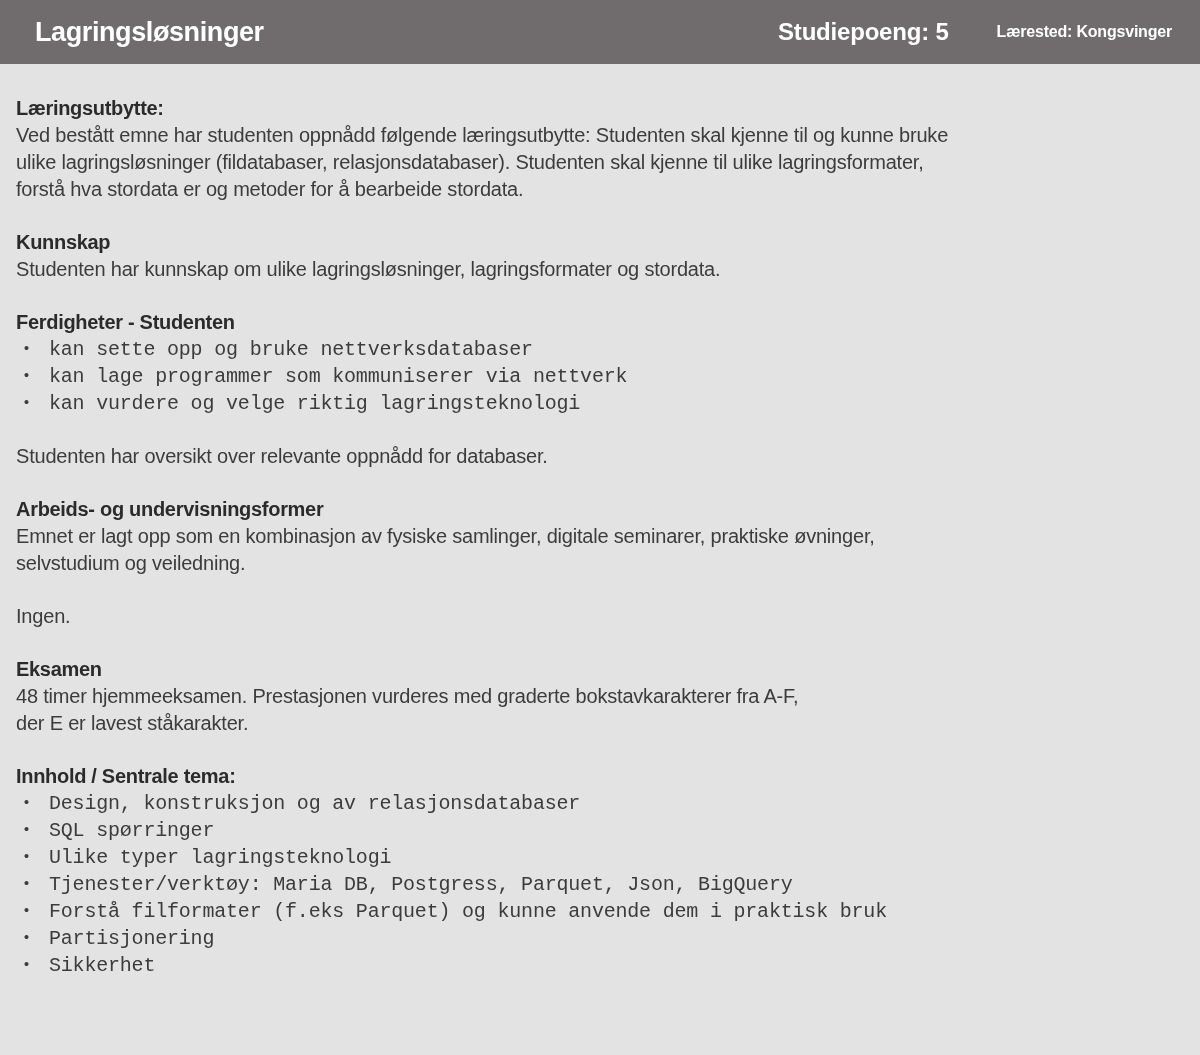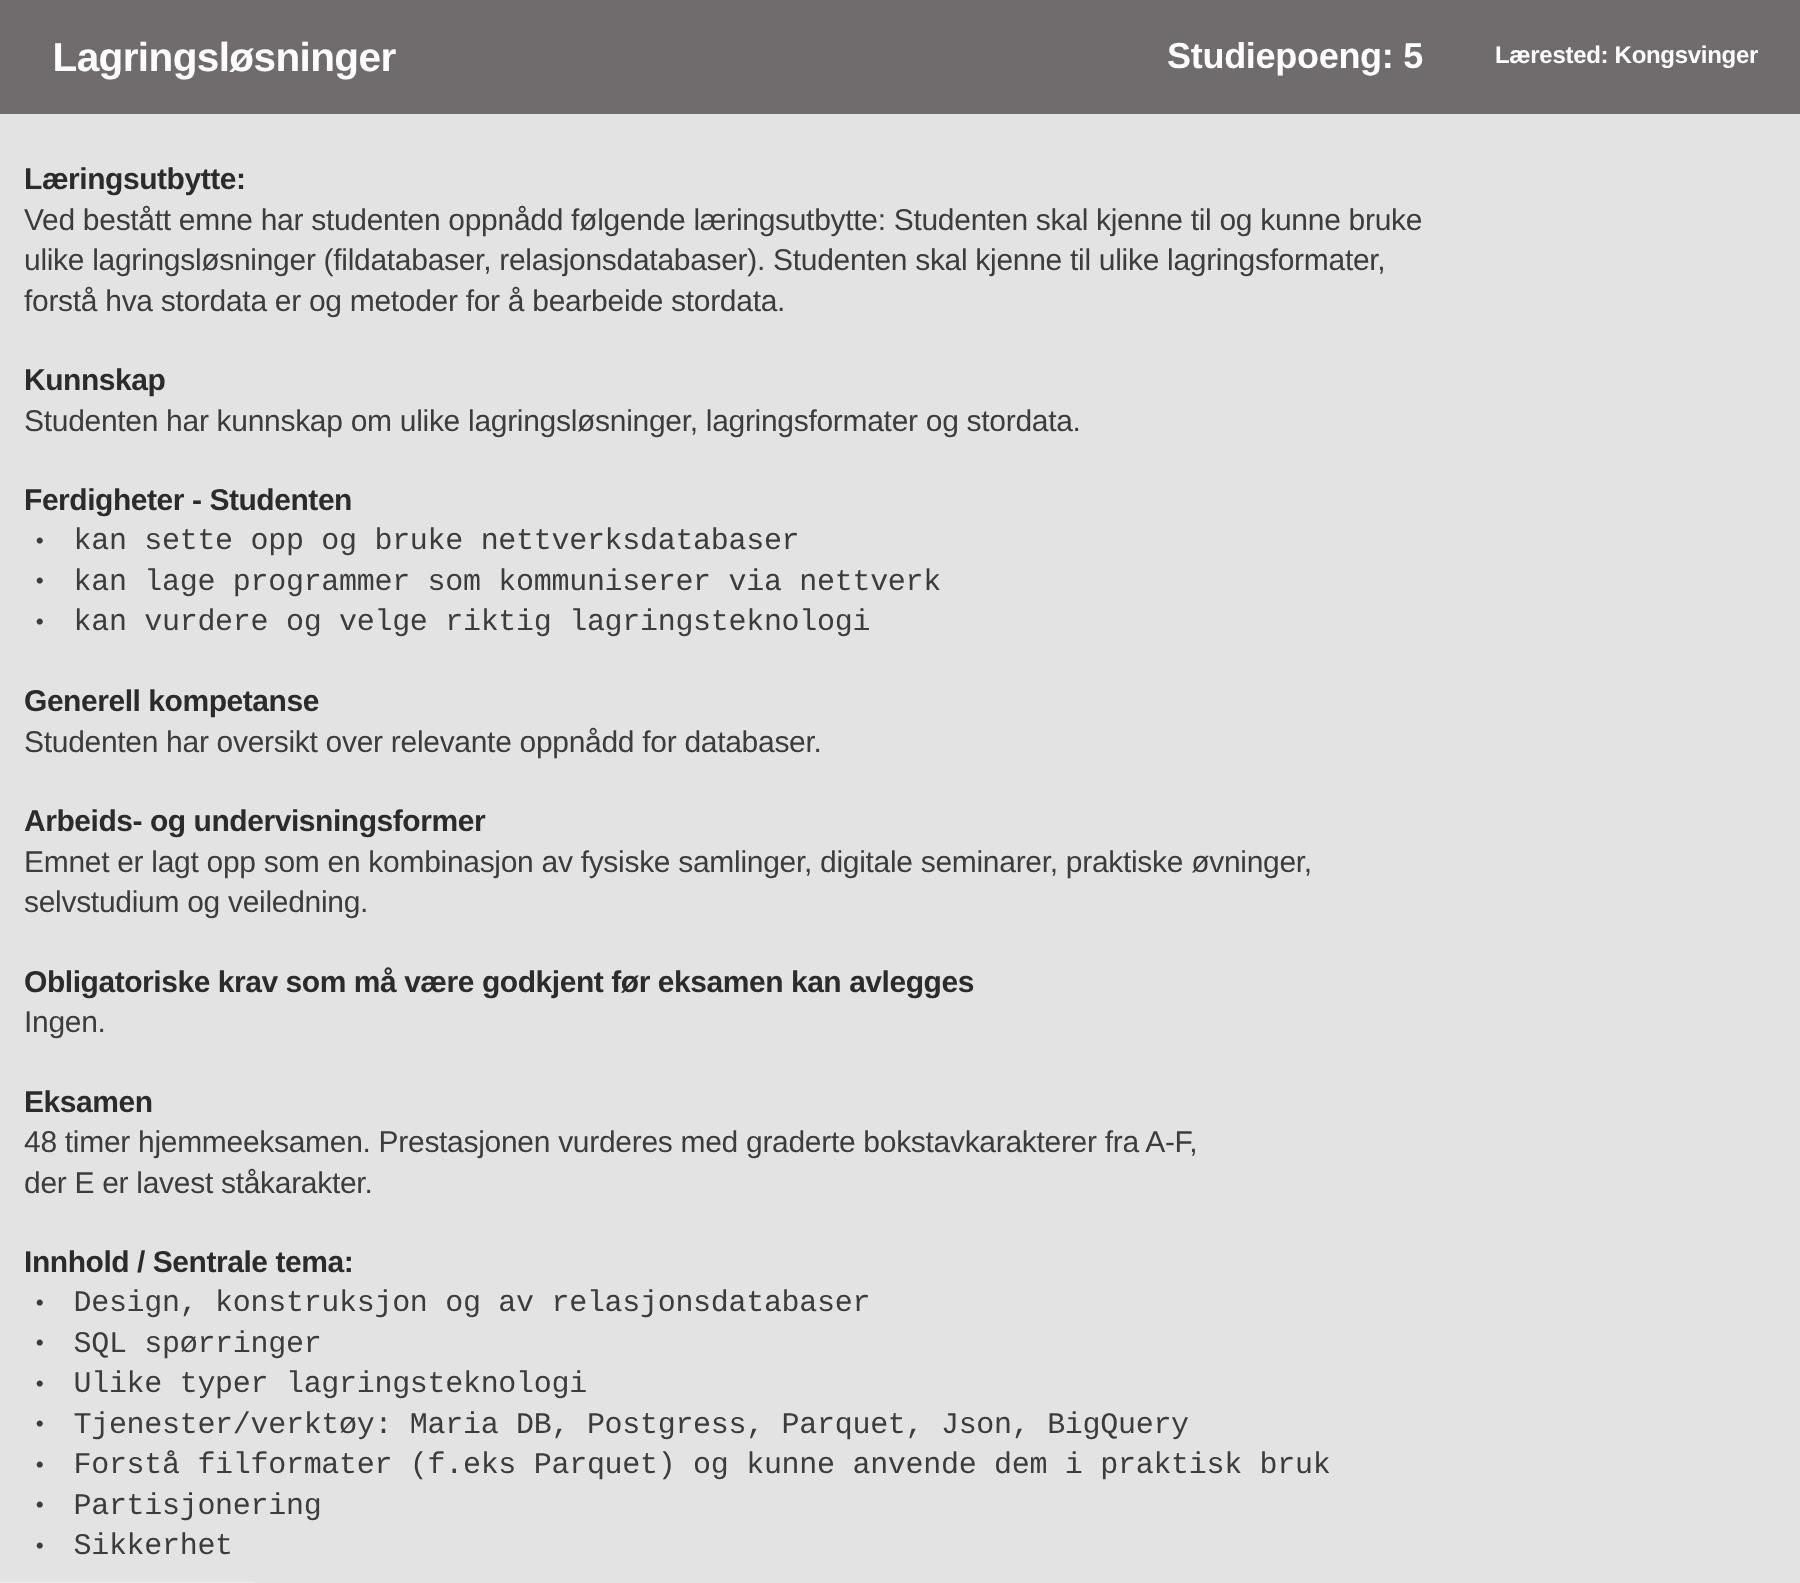--- a/index.html
+++ b/index.html
@@ -8,21 +8,21 @@
     font-family: "Liberation Sans", sans-serif;
     letter-spacing: -0.2px;
   }
   .page {
     width: 1200px;
     height: 1055px;
     background: #e4e3e3;
     overflow: hidden;
   }
   .header-bar {
-    height: 76px;
+    height: 64px;
     background: #706c6d;
     color: #ffffff;
     display: flex;
     align-items: center;
     padding: 0 28px 0 35px;
     font-weight: bold;
   }
   .header-title {
     font-size: 27px;
     letter-spacing: -0.4px;
@@ -96,32 +96,30 @@
     <div class="section">
       <h2>Ferdigheter - Studenten</h2>
       <ul class="bullets">
         <li>kan sette opp og bruke nettverksdatabaser</li>
         <li>kan lage programmer som kommuniserer via nettverk</li>
         <li>kan vurdere og velge riktig lagringsteknologi</li>
       </ul>
     </div>
 
     <div class="section">
-      <h2>Generell kompetanse</h2>
       <div class="line">Studenten har oversikt over relevante oppnådd for databaser.</div>
     </div>
 
     <div class="section">
       <h2>Arbeids- og undervisningsformer</h2>
       <div class="line">Emnet er lagt opp som en kombinasjon av fysiske samlinger, digitale seminarer, praktiske øvninger,</div>
       <div class="line">selvstudium og veiledning.</div>
     </div>
 
     <div class="section">
-      <h2>Obligatoriske krav som må være godkjent før eksamen kan avlegges</h2>
       <div class="line">Ingen.</div>
     </div>
 
     <div class="section">
       <h2>Eksamen</h2>
       <div class="line">48 timer hjemmeeksamen. Prestasjonen vurderes med graderte bokstavkarakterer fra A-F,</div>
       <div class="line">der E er lavest ståkarakter.</div>
     </div>
 
     <div class="section">

